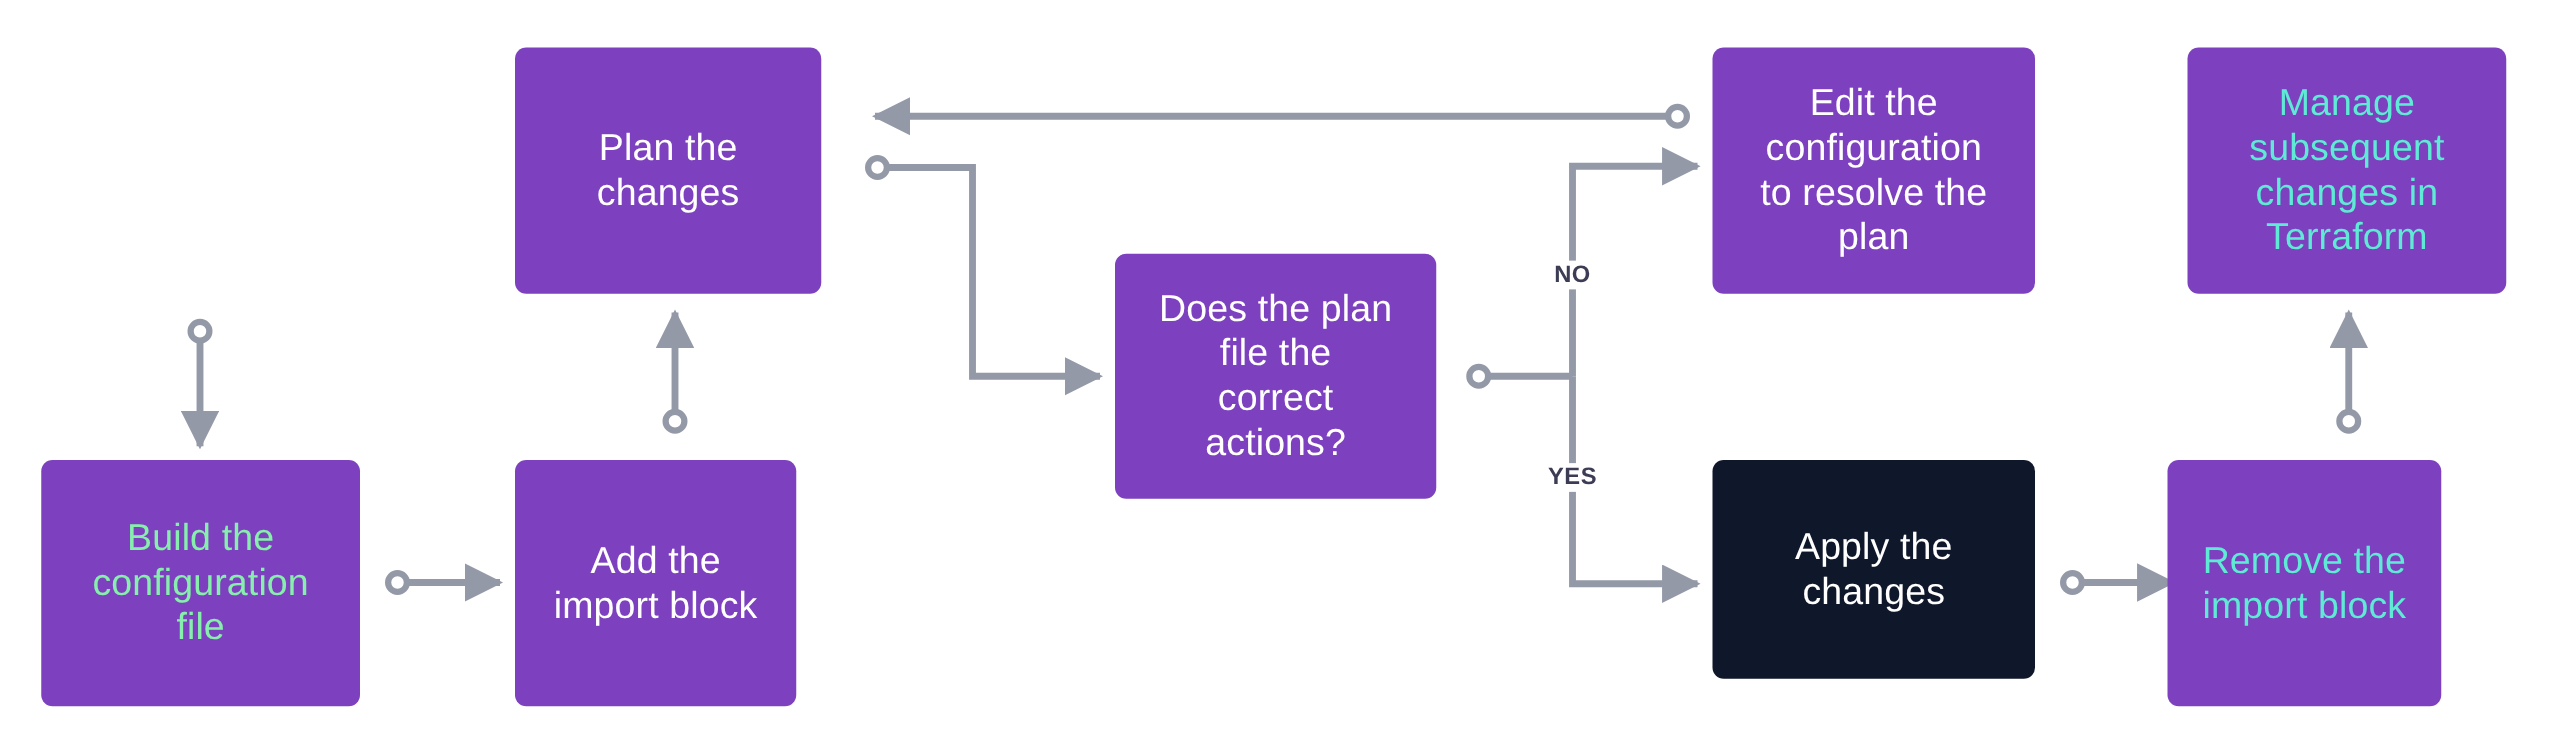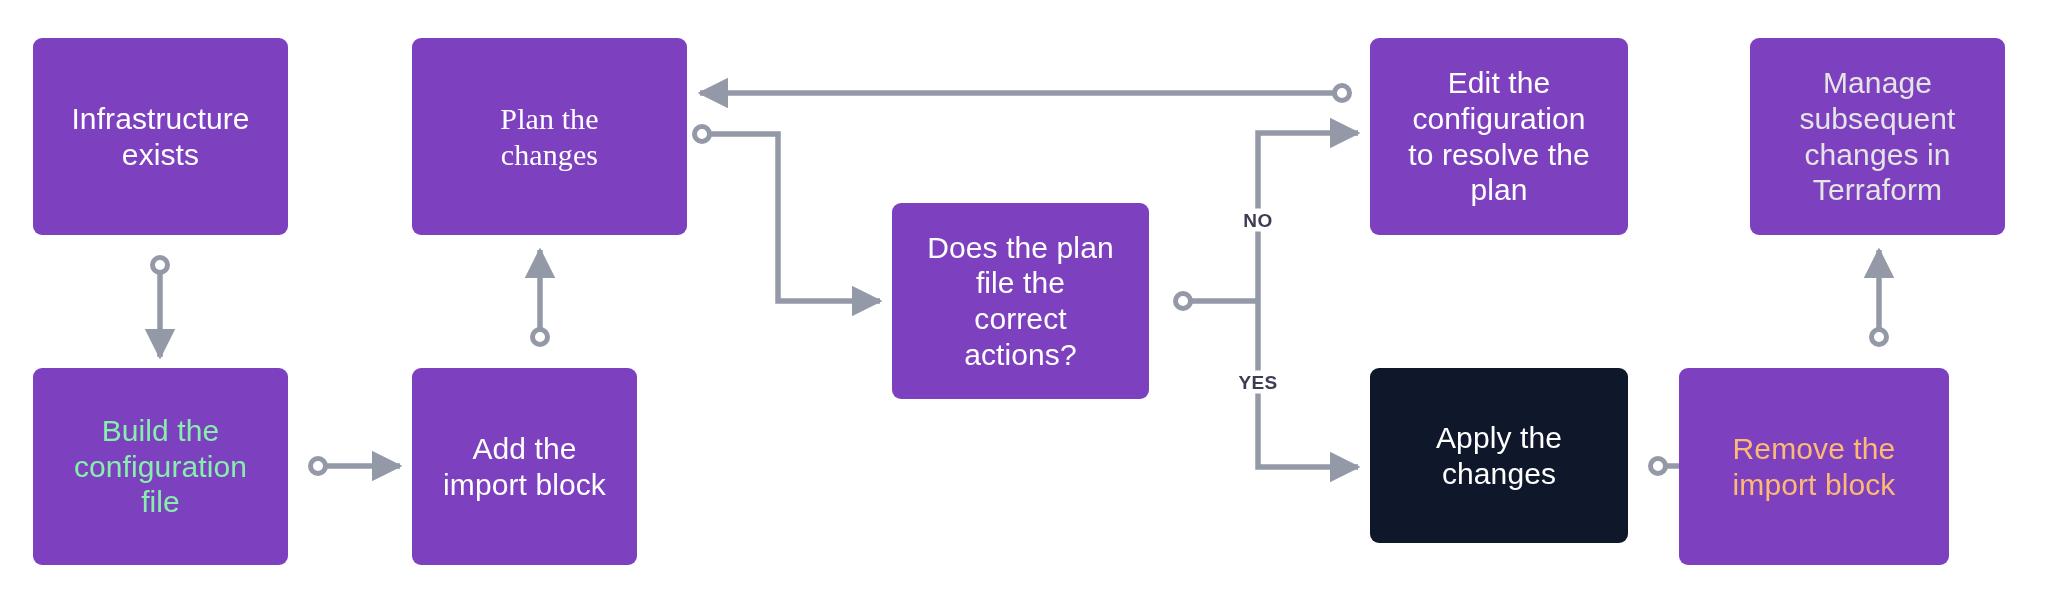--- a/index.html
+++ b/index.html
@@ -111,42 +111,40 @@
       </g>
 
       <g>
         <circle cx="1879" cy="337" r="7.5" fill="#ffffff" stroke="#9499a8" stroke-width="5"></circle>
         <path d="M 1879 329 L 1879 250" marker-end="url(#arrow)"></path>
       </g>
 
     </g>
   </svg>
 
-  <div class="node" style="left: 33px; top: 38px; width: 255px; height: 197px; background: rgb(125, 65, 191); color: rgb(255, 255, 255);">Infrastructure
-exists</div>
-  <div class="node" style="left: 412px; top: 38px; width: 275px; height: 197px; background: rgb(125, 65, 191); color: rgb(255, 255, 255); font-family: Liberation Serif, serif;">Plan the
+  <div class="node" style="left: 412px; top: 38px; width: 245px; height: 197px; background: rgb(125, 65, 191); color: rgb(255, 255, 255);">Plan the
 changes</div>
   <div class="node" style="left: 33px; top: 368px; width: 255px; height: 197px; background: rgb(125, 65, 191); color: #86efac;">Build the
 configuration
 file</div>
   <div class="node" style="left: 412px; top: 368px; width: 225px; height: 197px; background: rgb(125, 65, 191); color: rgb(255, 255, 255);">Add the
 import block</div>
   <div class="node" style="left: 892px; top: 203px; width: 257px; height: 196px; background: rgb(125, 65, 191); color: rgb(255, 255, 255);">Does the plan
 file the
 correct
 actions?</div>
   <div class="node" style="left: 1370px; top: 38px; width: 258px; height: 197px; background: rgb(125, 65, 191); color: rgb(255, 255, 255);">Edit the
 configuration
 to resolve the
 plan</div>
-  <div class="node" style="left: 1750px; top: 38px; width: 255px; height: 197px; background: rgb(125, 65, 191); color: #e5e5e5;">Manage
+  <div class="node" style="left: 1750px; top: 38px; width: 255px; height: 197px; background: rgb(125, 65, 191); color: #5eead4;">Manage
 subsequent
 changes in
 Terraform</div>
   <div class="node" style="left: 1370px; top: 368px; width: 258px; height: 175px; background: #0f172a; color: rgb(255, 255, 255);">Apply the
 changes</div>
-  <div class="node" style="left: 1679px; top: 368px; width: 270px; height: 197px; background: rgb(125, 65, 191); color: #fdba74;">Remove the
+  <div class="node" style="left: 1734px; top: 368px; width: 219px; height: 197px; background: rgb(125, 65, 191); color: #5eead4;">Remove the
 import block</div>
 
   <div class="edge-label" style="left: 1258px; top: 220px; color: rgb(60, 60, 84);">NO</div>
   <div class="edge-label" style="left: 1258px; top: 382px; color: rgb(60, 60, 84);">YES</div>
 
 </div>
 
 </body></html>

